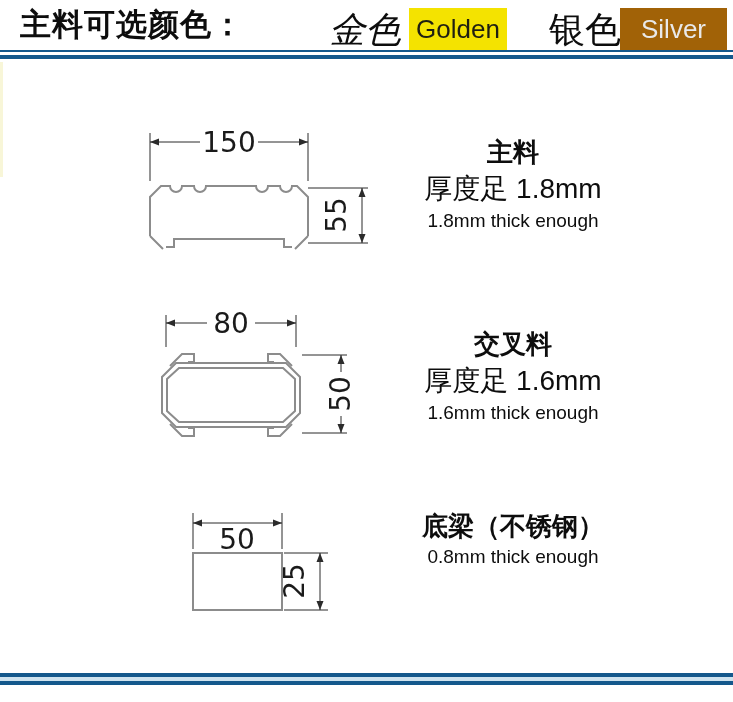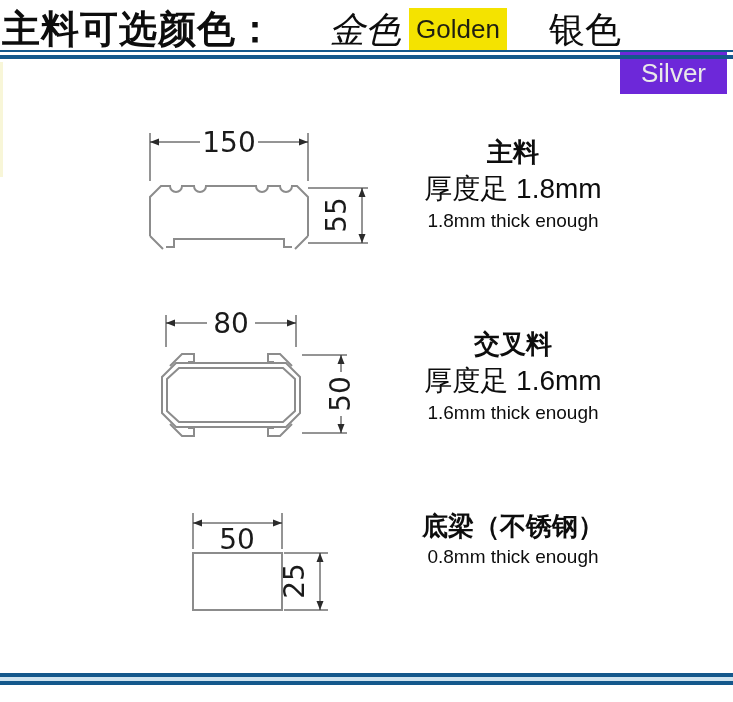--- a/index.html
+++ b/index.html
@@ -2,34 +2,34 @@
 <html><head>
 <meta charset="utf-8">
 <style>
   html,body{margin:0;padding:0;background:#ffffff;}
   #stage{
     position:relative;width:733px;height:702px;background:#ffffff;overflow:hidden;
     font-family:"Liberation Sans", sans-serif;color:#111;
   }
   
   .hdr-title{
-    position:absolute;left:2px;top:4px;font-size:38px;font-weight:700;
+    position:absolute;left:20px;top:4px;font-size:31px;font-weight:700;
     letter-spacing:1px;color:#0d0d0d;white-space:nowrap;
   }
   .color-name{
     position:absolute;top:6px;font-size:36px;font-weight:500;color:#0d0d0d;white-space:nowrap;
   }
   #gold-name{left:329px;font-style:italic;}
   #silver-name{left:549px;}
   .badge{
     position:absolute;top:8px;height:42px;display:flex;align-items:center;justify-content:center;
     font-size:26px;font-weight:500;white-space:nowrap;
   }
   #gold-badge{left:409px;width:98px;background:#f4e300;color:#1f1f12;}
-  #silver-badge{left:620px;width:107px;background:#6d28d9;color:#e9e9e9;margin-top:44px;}
+  #silver-badge{left:620px;width:107px;background:#a16207;color:#e9e9e9;}
   
   .rule{position:absolute;left:0;width:733px;background:#14588c;}
   #top-rule-thin{top:50px;height:2px;}
   #top-rule-thick{top:55px;height:4px;}
   #bot-rule-1{top:673px;height:4px;}
   #bot-rule-gap{top:677px;height:4px;background:#cfe3ef;}
   #bot-rule-2{top:681px;height:4px;}
   #left-accent{position:absolute;left:0;top:62px;width:3px;height:115px;background:#f8f6d8;}
   
   .drawing{position:absolute;}

